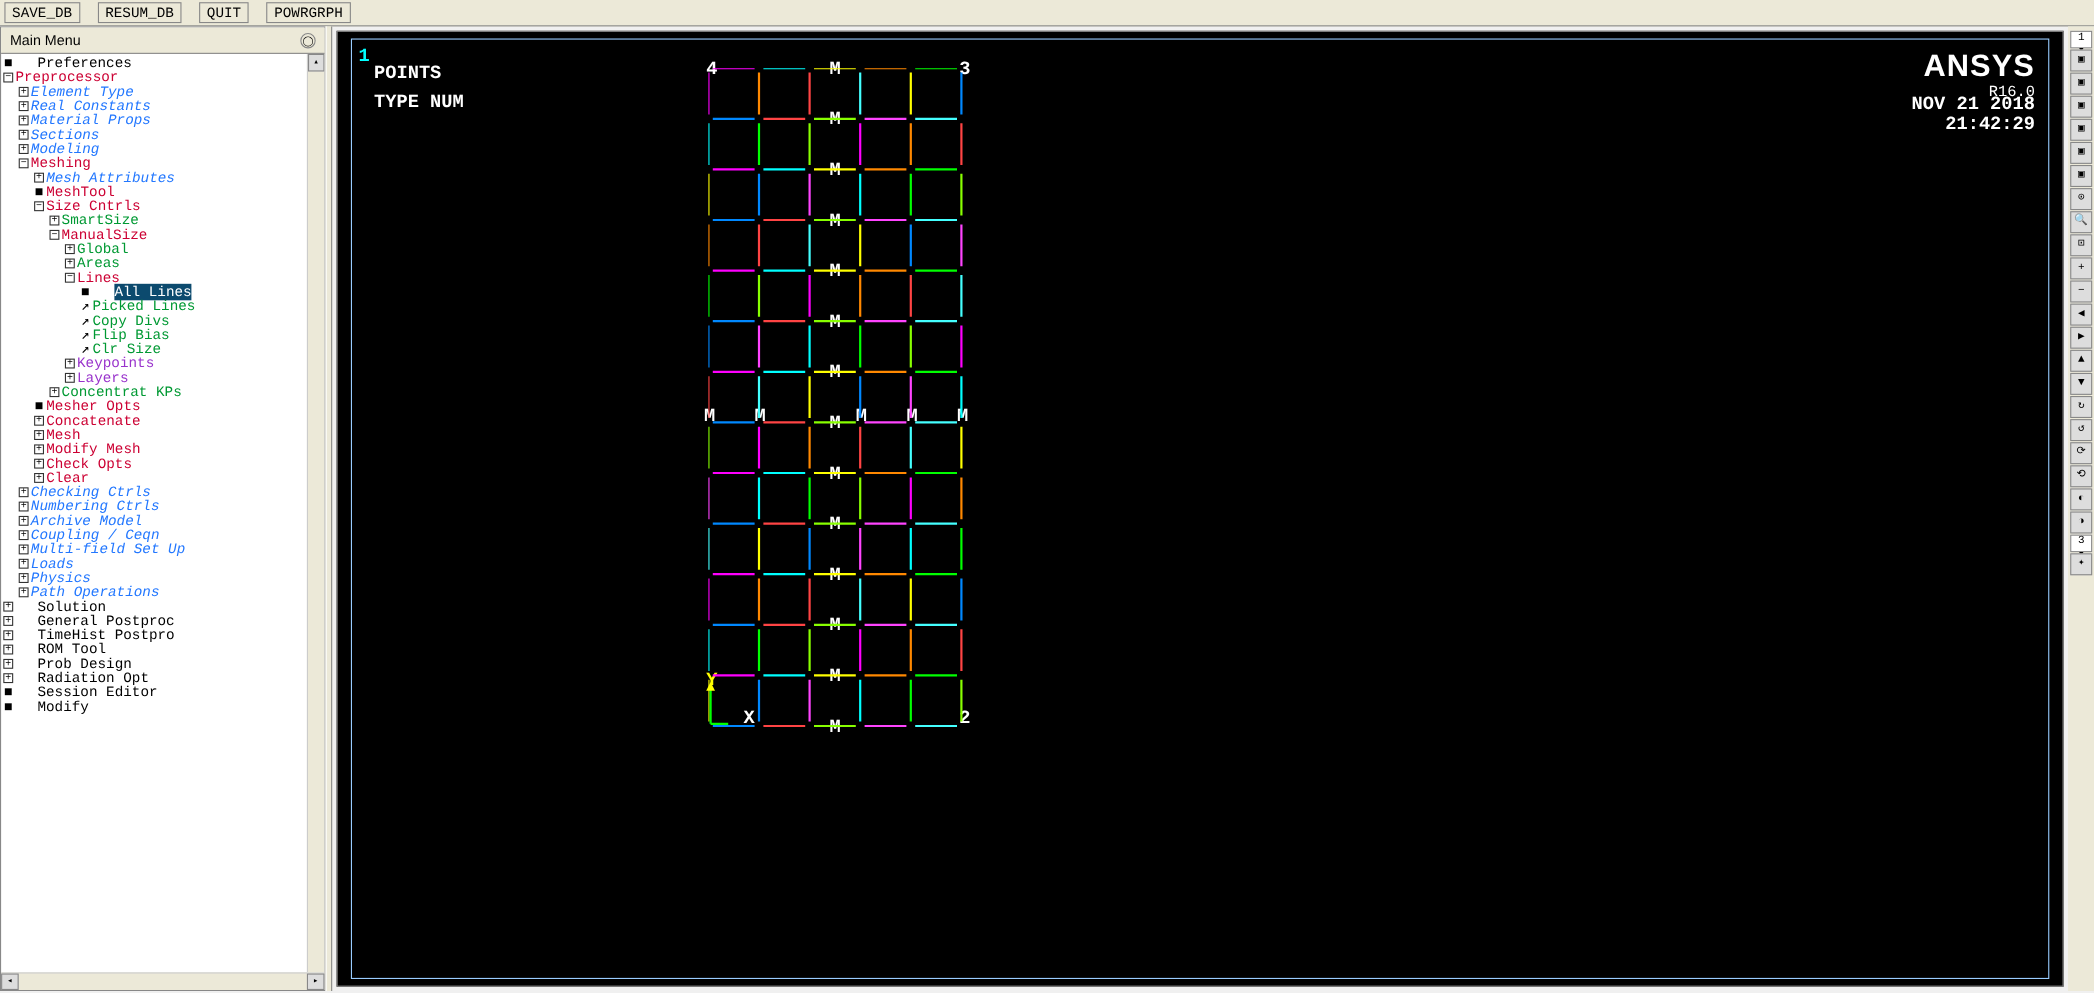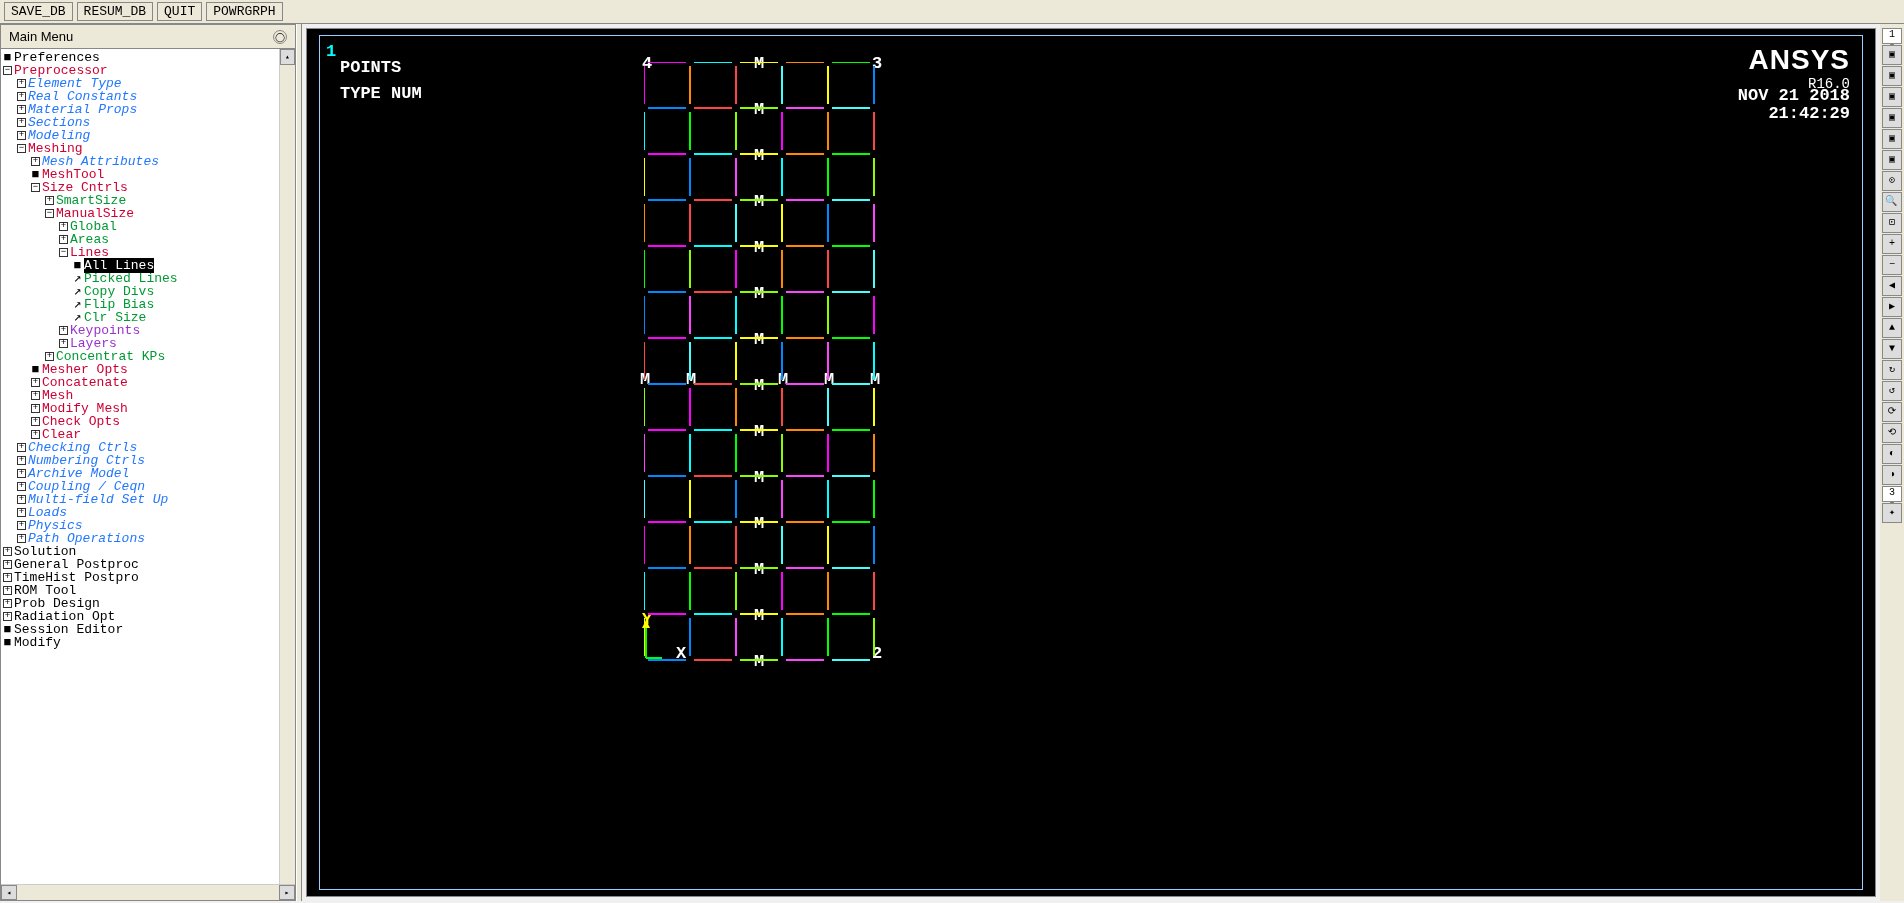--- a/index.html
+++ b/index.html
@@ -1,25 +1,25 @@
 <!DOCTYPE html>
 <html><head>
 <meta charset="utf-8">
 <style>
 * { box-sizing: border-box; margin: 0; padding: 0; }
 body { font-family: "Courier New", monospace; font-size: 13px; background: #f0f0f0; overflow: hidden; }
-.toolbar { background: #ece9d8; border-bottom: 1px solid #888; padding: 2px 4px; display: flex; gap: 4px; }
+.toolbar { background: #ece9d8; border-bottom: 1px solid #888; padding: 2px 4px; display: flex; gap: 16px; }
 .toolbar button { font-family: "Courier New", monospace; font-size: 13px; background: #ece9d8; border: 1px solid #888; padding: 1px 6px; cursor: pointer; }
 .main-layout { display: flex; height: calc(100vh - 26px); }
 .sidebar { width: 296px; background: #fff; border: 1px solid #888; display: flex; flex-direction: column; }
 .sidebar-header { background: #ece9d8; border-bottom: 1px solid #888; padding: 4px 8px; font-family: sans-serif; display: flex; justify-content: space-between; align-items: center; }
 .collapse-icon { width: 14px; height: 14px; border: 1px solid #888; border-radius: 7px; font-size: 9px; text-align: center; line-height: 12px; }
 .tree { flex: 1; overflow-y: auto; padding: 2px 0; font-family: "Courier New", monospace; font-size: 13px; position: relative; }
 .tree-item { white-space: nowrap; padding: 0 2px; line-height: 13px; height: 13px; cursor: pointer; }
-.tree-item.selected span.lbl { background: #000000; color: #fff; }
+.tree-item.selected span.lbl { background: #0c4a6e; color: #fff; }
 .box { display: inline-block; width: 9px; height: 9px; border: 1px solid #333; text-align: center; line-height: 7px; font-size: 9px; vertical-align: middle; margin-right: 2px; }
 .leaf { display: inline-block; width: 9px; text-align: center; vertical-align: middle; margin-right: 2px; }
 .indent { display: inline-block; }
 .scrollbar-v { position: absolute; right: 0; top: 0; bottom: 0; width: 16px; background: #ece9d8; border-left: 1px solid #ccc; }
 .scrollbar-v .arrow { height: 16px; background: #ddd; border: 1px solid #888; font-size: 8px; text-align: center; line-height: 14px; }
 .scrollbar-h { height: 16px; background: #ece9d8; border-top: 1px solid #ccc; display: flex; }
 .scrollbar-h .arrow { width: 16px; background: #ddd; border: 1px solid #888; font-size: 8px; text-align: center; line-height: 14px; }
 .scrollbar-h .track { flex: 1; }
 .divider { width: 6px; background: #ece9d8; border-left: 1px solid #fff; border-right: 1px solid #888; cursor: ew-resize; }
 .canvas-area { flex: 1; background: #000; position: relative; border: 1px solid #888; margin: 4px; }
@@ -29,21 +29,21 @@
 .ansys-logo .big { font-size: 28px; font-weight: bold; font-family: Arial, sans-serif; letter-spacing: 1px; color: #fff; }
 .ansys-logo .ver { font-size: 14px; color: #fff; font-family: Liberation Mono, monospace; }
 .right-toolbar { width: 24px; background: #ece9d8; display: flex; flex-direction: column; padding-top: 4px; gap: 1px; }
 .right-toolbar .rbtn { width: 20px; height: 20px; border: 1px solid #888; background: #ddd; font-size: 10px; text-align: center; line-height: 18px; cursor: pointer; margin: 0 auto; }
 .right-toolbar .rsel { width: 20px; height: 16px; border: 1px solid #888; background: #fff; font-size: 10px; text-align: center; margin: 0 auto; }
 svg.grid { position: absolute; }
 .c-blue { color: #2277ff; font-style: italic; }
 .c-red { color: #cc0033; }
 .c-green { color: #009933; }
 .c-purple { color: #9933cc; margin-top: 16px; }
-.c-black { color: #000; }
+.c-black { color: #000; margin-left: 20px; }
 </style>
 </head>
 <body>
 
 <div class="toolbar">
   <button>SAVE_DB</button>
   <button>RESUM_DB</button>
   <button>QUIT</button>
   <button>POWRGRPH</button>
 </div>

